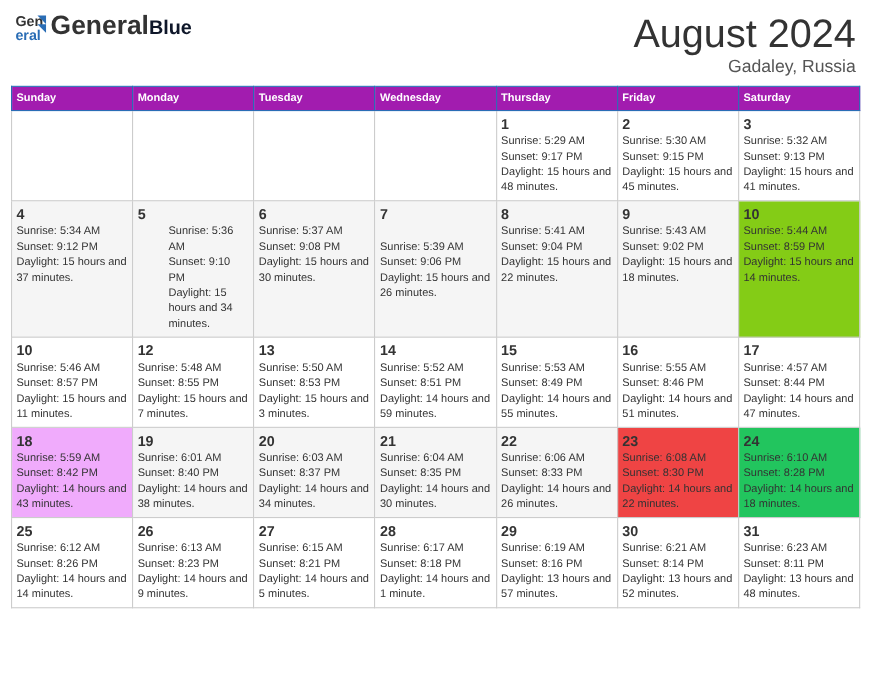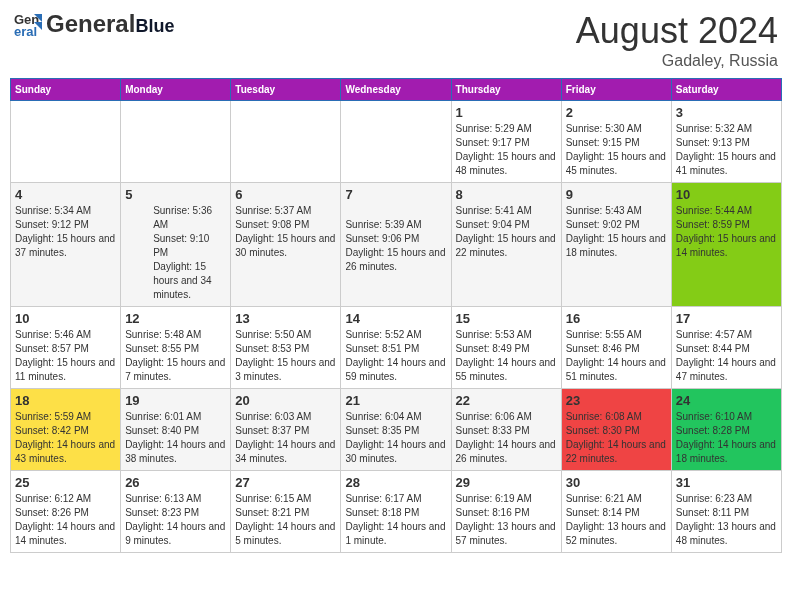--- a/index.html
+++ b/index.html
@@ -221,21 +221,21 @@
 Daylight: 14 hours and 51 minutes.</div>
         </td>
         <td>
           <div class="day-number">17</div>
           <div class="day-info" style="white-space: pre-line;">Sunrise: 4:57 AM
 Sunset: 8:44 PM
 Daylight: 14 hours and 47 minutes.</div>
         </td>
       </tr>
       <tr>
-        <td style="background-color: #fde047; margin-top: 29px;">
+        <td style="background-color: #f0abfc; margin-top: 29px;">
           <div class="day-number">18</div>
           <div class="day-info" style="white-space: pre-line;">Sunrise: 5:59 AM
 Sunset: 8:42 PM
 Daylight: 14 hours and 43 minutes.</div>
         </td>
         <td style="background-color: rgb(245, 245, 245);">
           <div class="day-number">19</div>
           <div class="day-info" style="white-space: pre-line;">Sunrise: 6:01 AM
 Sunset: 8:40 PM
 Daylight: 14 hours and 38 minutes.</div>

